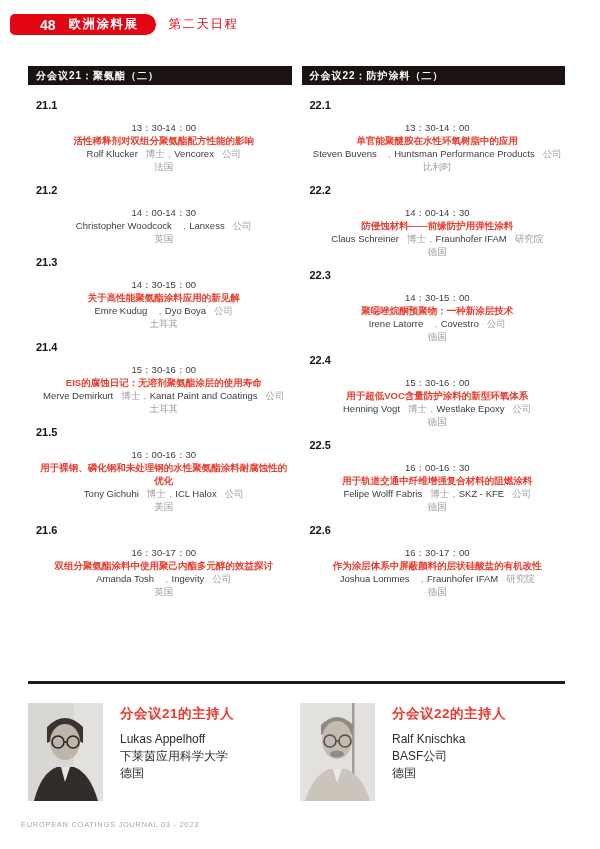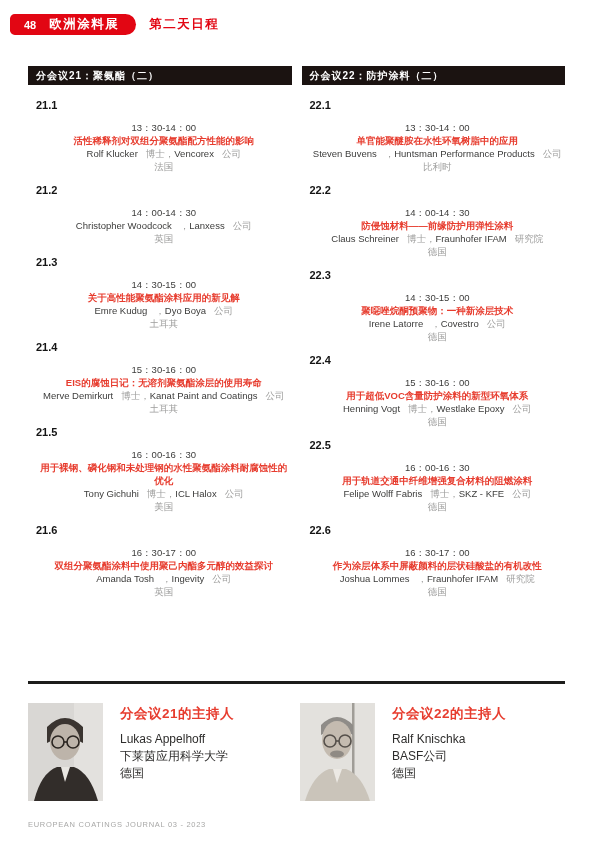--- a/index.html
+++ b/index.html
@@ -19,23 +19,23 @@
     overflow:hidden;
   }
   
   .top-header{position:absolute;top:14px;left:10px;display:flex;align-items:center;}
   .pill{
     background:var(--red);color:#fff;height:21px;
     border-radius:5px 11px 11px 5px;
     display:flex;align-items:center;
     padding:0 17px 0 14px;gap:13px;
   }
-  .pill-num{font-size:11px;font-weight:bold;}
+  .pill-num{font-size:14px;font-weight:bold;margin-left:16px;}
   .pill-brand{font-size:12.5px;font-weight:bold;letter-spacing:1.5px;}
-  .header-title{color:var(--red);font-size:12.5px;font-weight:bold;letter-spacing:1.5px;margin-left:13px;}
+  .header-title{color:var(--red);font-size:12.5px;font-weight:normal;letter-spacing:1.5px;margin-left:13px;}
   
   .columns{position:absolute;top:66px;left:28px;width:537px;display:flex;gap:10px;}
   .col{flex:1;min-width:0;}
   .col-header{
     background:var(--bar-black);color:#fff;
     font-size:10px;font-weight:bold;letter-spacing:1px;
     height:19px;line-height:19px;padding-left:8px;
     margin-bottom:14px;
   }
   .session{margin-bottom:11px;margin-left:8px;}
@@ -51,21 +51,21 @@
   .chairs{position:absolute;top:703px;left:28px;width:537px;display:flex;}
   .chair-card{width:272px;display:flex;align-items:flex-start;}
   .chair-card + .chair-card{width:265px;}
   .chair-photo{width:75px;height:98px;flex:0 0 75px;overflow:hidden;}
   .chair-photo svg{display:block;}
   .chair-info{padding:2px 0 0 17px;}
   .chair-title{color:var(--title-red);font-size:13.5px;font-weight:bold;margin-bottom:8px;letter-spacing:0.5px;}
   .chair-line{font-size:12px;line-height:17px;color:#2e2d2c;}
   
   .footer{
-    position:absolute;top:820px;left:28px;
+    position:absolute;top:820px;left:21px;
     font-size:7.5px;letter-spacing:0.7px;color:#a8a8a7;
   }
 </style>
 </head>
 <body>
 
 <div class="page">
 
   <div class="top-header">
     <div class="pill">

